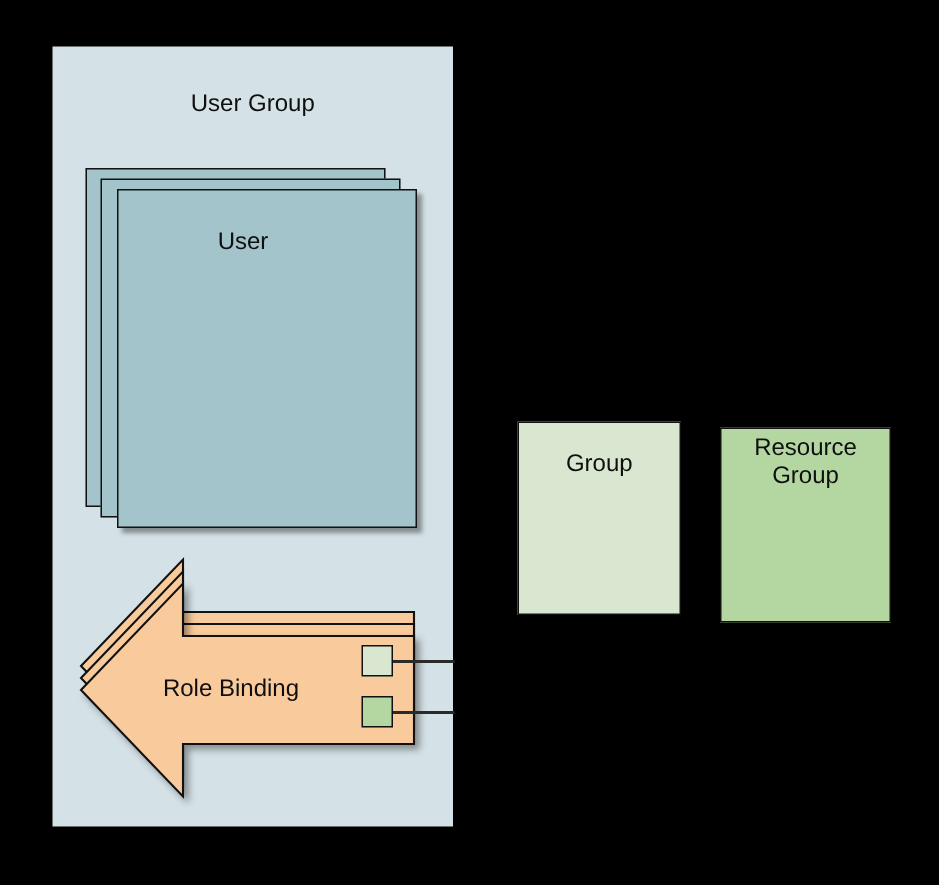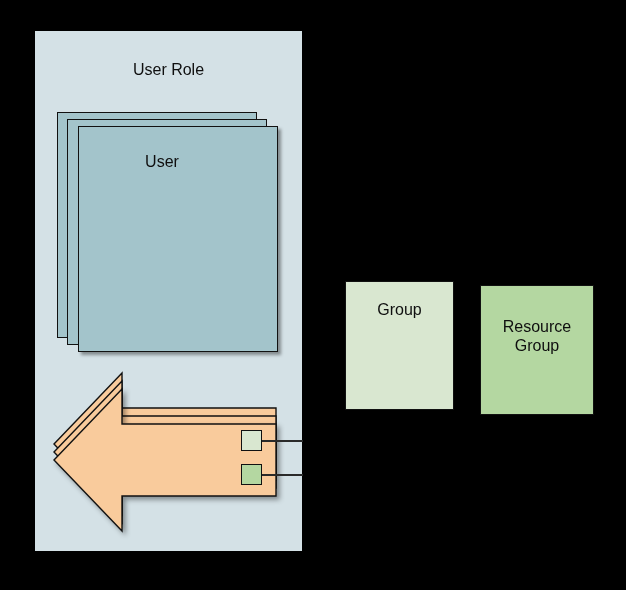--- a/index.html
+++ b/index.html
@@ -124,31 +124,31 @@
   }
   #resource-group-box {
     left: 480px;
     top: 285px;
     width: 114px;
     height: 130px;
     background: #b4d7a1;
   }
   #resource-group-label {
     left: 480px;
-    top: 317px;
+    top: 289px;
     width: 114px;
   }
 </style>
 </head>
 <body>
 
 <div id="canvas">
 
   <div id="user-group-panel"></div>
-  <div class="node-label" id="user-group-title">User Role</div>
+  <div class="node-label" id="user-group-title">User Group</div>
 
   <div class="user-card" id="user-card-back"></div>
   <div class="user-card" id="user-card-mid"></div>
   <div class="user-card" id="user-card-front"></div>
   <div class="node-label" id="user-label">User</div>
 
   <div class="rb-arrow" id="rb-arrow-back">
     <svg width="222" height="150" viewBox="0 0 222 150">
       <polygon points="0,75 68,4 68,39 222,39 222,111 68,111 68,146" fill="#f9cb9c" stroke="#111111" stroke-width="1.4"></polygon>
     </svg>
@@ -156,20 +156,21 @@
   <div class="rb-arrow" id="rb-arrow-mid">
     <svg width="222" height="150" viewBox="0 0 222 150">
       <polygon points="0,75 68,4 68,39 222,39 222,111 68,111 68,146" fill="#f9cb9c" stroke="#111111" stroke-width="1.4"></polygon>
     </svg>
   </div>
   <div class="rb-arrow" id="rb-arrow-front">
     <svg width="222" height="150" viewBox="0 0 222 150">
       <polygon points="0,75 68,4 68,39 222,39 222,111 68,111 68,146" fill="#f9cb9c" stroke="#111111" stroke-width="1.4" style="filter: drop-shadow(3px 3px 2.5px rgba(0,0,0,0.38));"></polygon>
     </svg>
   </div>
+  <div class="node-label" id="role-binding-label">Role Binding</div>
 
   <div class="connector-square" id="connector-square-role"></div>
   <div class="connector-square" id="connector-square-resource"></div>
 
   <div class="connector-line" id="connector-line-role"></div>
   <div class="connector-line" id="connector-line-resource"></div>
 
   <div class="green-box" id="role-box"></div>
   <div class="node-label" id="role-box-label">Group</div>
 

